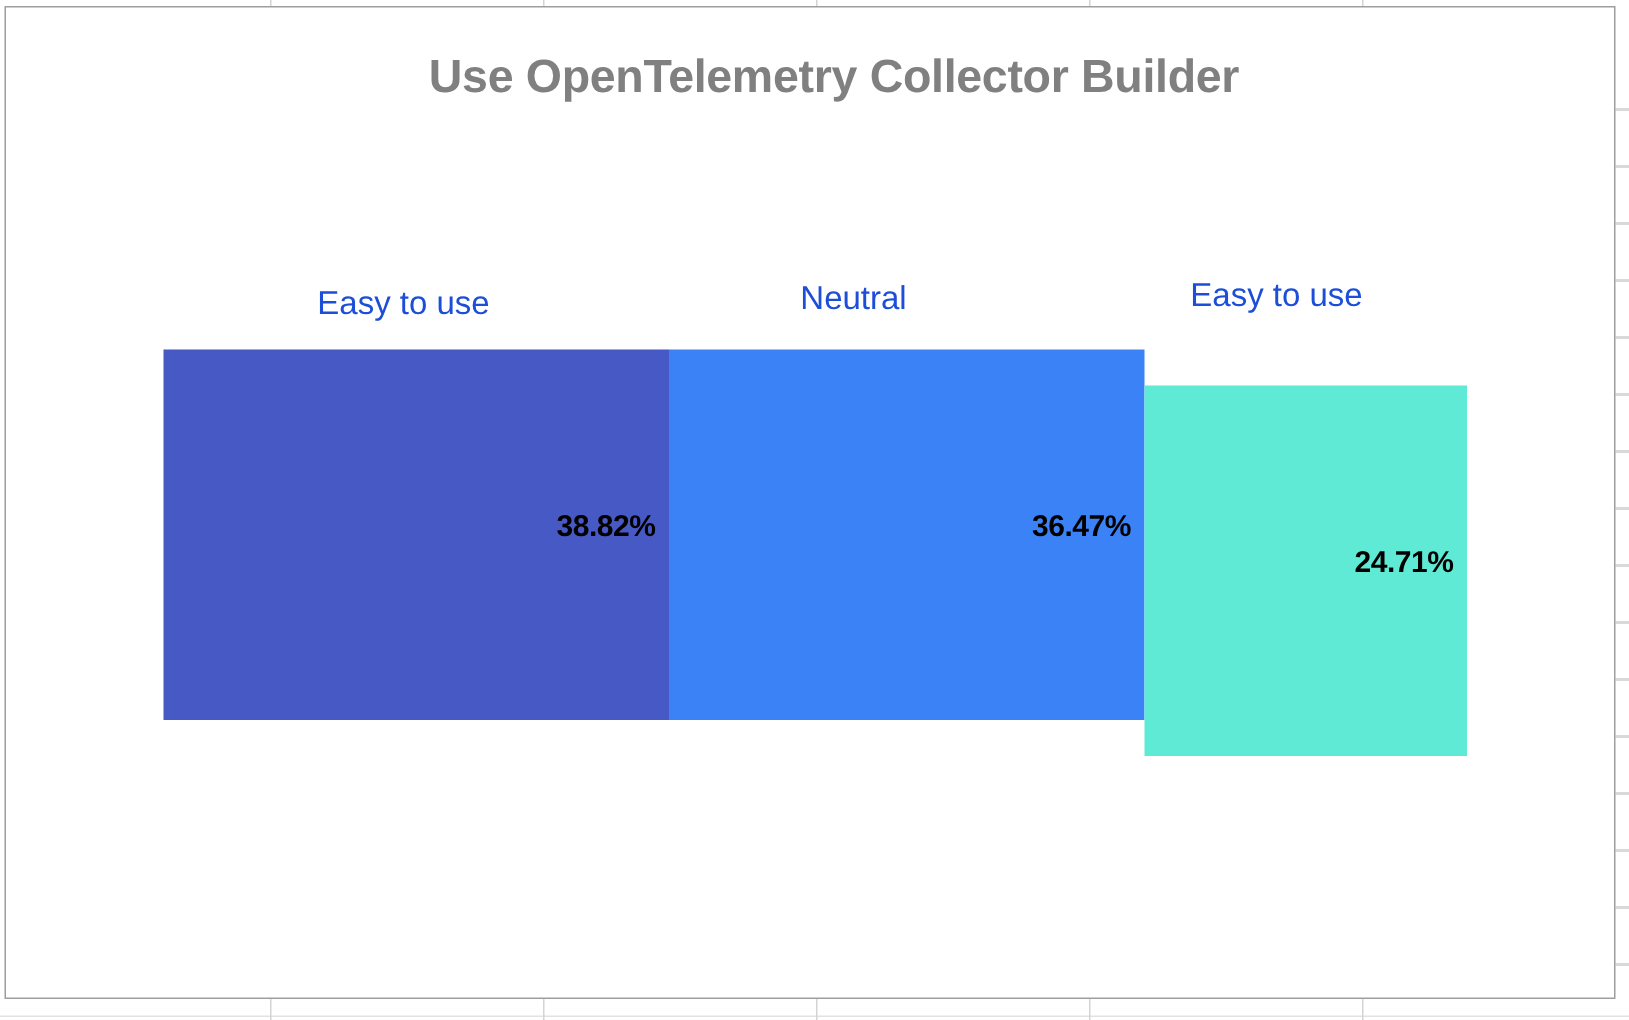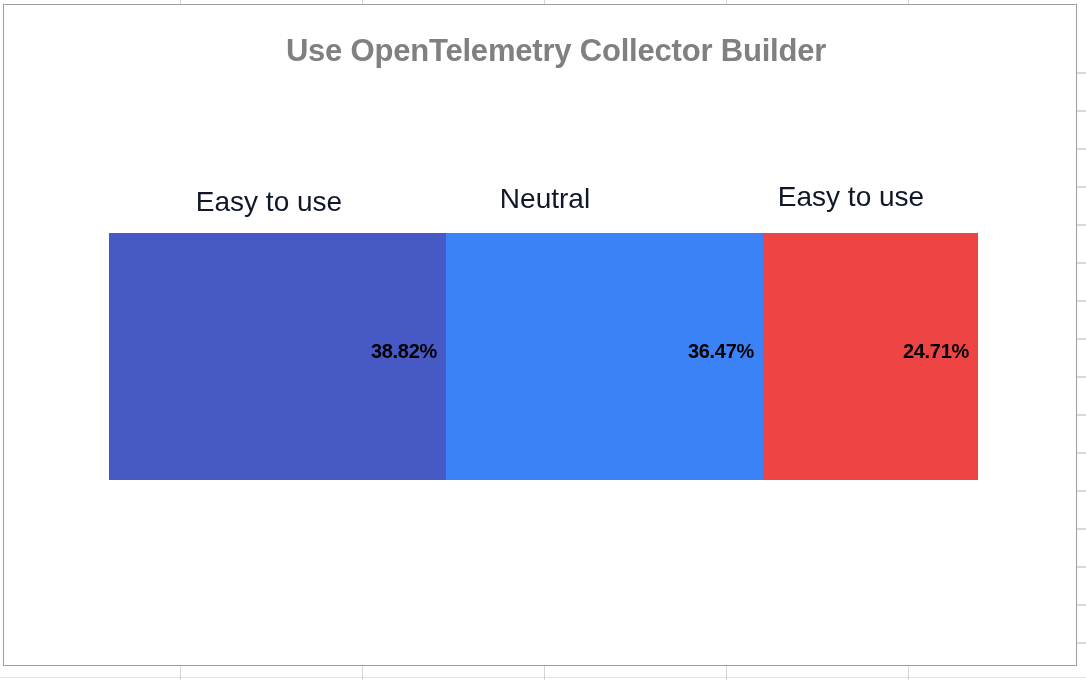--- a/index.html
+++ b/index.html
@@ -111,22 +111,22 @@
     position: absolute;
     left: 0;
     top: 0;
     width: 869px;
     height: 58px;
   }
   .cat-label {
     position: absolute;
     top: 0;
     text-align: center;
-    font-size: 28px;
-    color: #0f172a;
+    font-size: 22px;
+    color: #1d4ed8;
     white-space: nowrap;
     transform: translateX(-50%);
     line-height: 28px;
   }
 
   .stacked-bar {
     position: absolute;
     left: 0;
     top: 58px;
     width: 869px;
@@ -197,34 +197,34 @@
   </div>
 
   <div class="chart-frame">
 
     <div class="chart-title">Use OpenTelemetry Collector Builder</div>
 
     <div class="plot-area">
 
       <div class="category-labels">
         <div class="cat-label" style="left:160px;top:13px">Easy to use</div>
-        <div class="cat-label" style="left:436px;top:10px">Neutral</div>
+        <div class="cat-label" style="left:460px;top:10px">Neutral</div>
         <div class="cat-label" style="left:742px;top:8px">Easy to use</div>
       </div>
 
       <div class="stacked-bar">
 
         <div class="segment" style="width:337px;background:#4659c4;">
           <span class="segment-value">38.82%</span>
         </div>
 
         <div class="segment" style="width:317px;background:#3b82f6;">
           <span class="segment-value">36.47%</span>
         </div>
 
-        <div class="segment" style="width:215px;background:#ef4444;">
+        <div class="segment" style="width:215px;background:#5eead4;margin-top:24px;">
           <span class="segment-value">24.71%</span>
         </div>
 
       </div>
     </div>
   </div>
 </div>
 
 </body></html>

